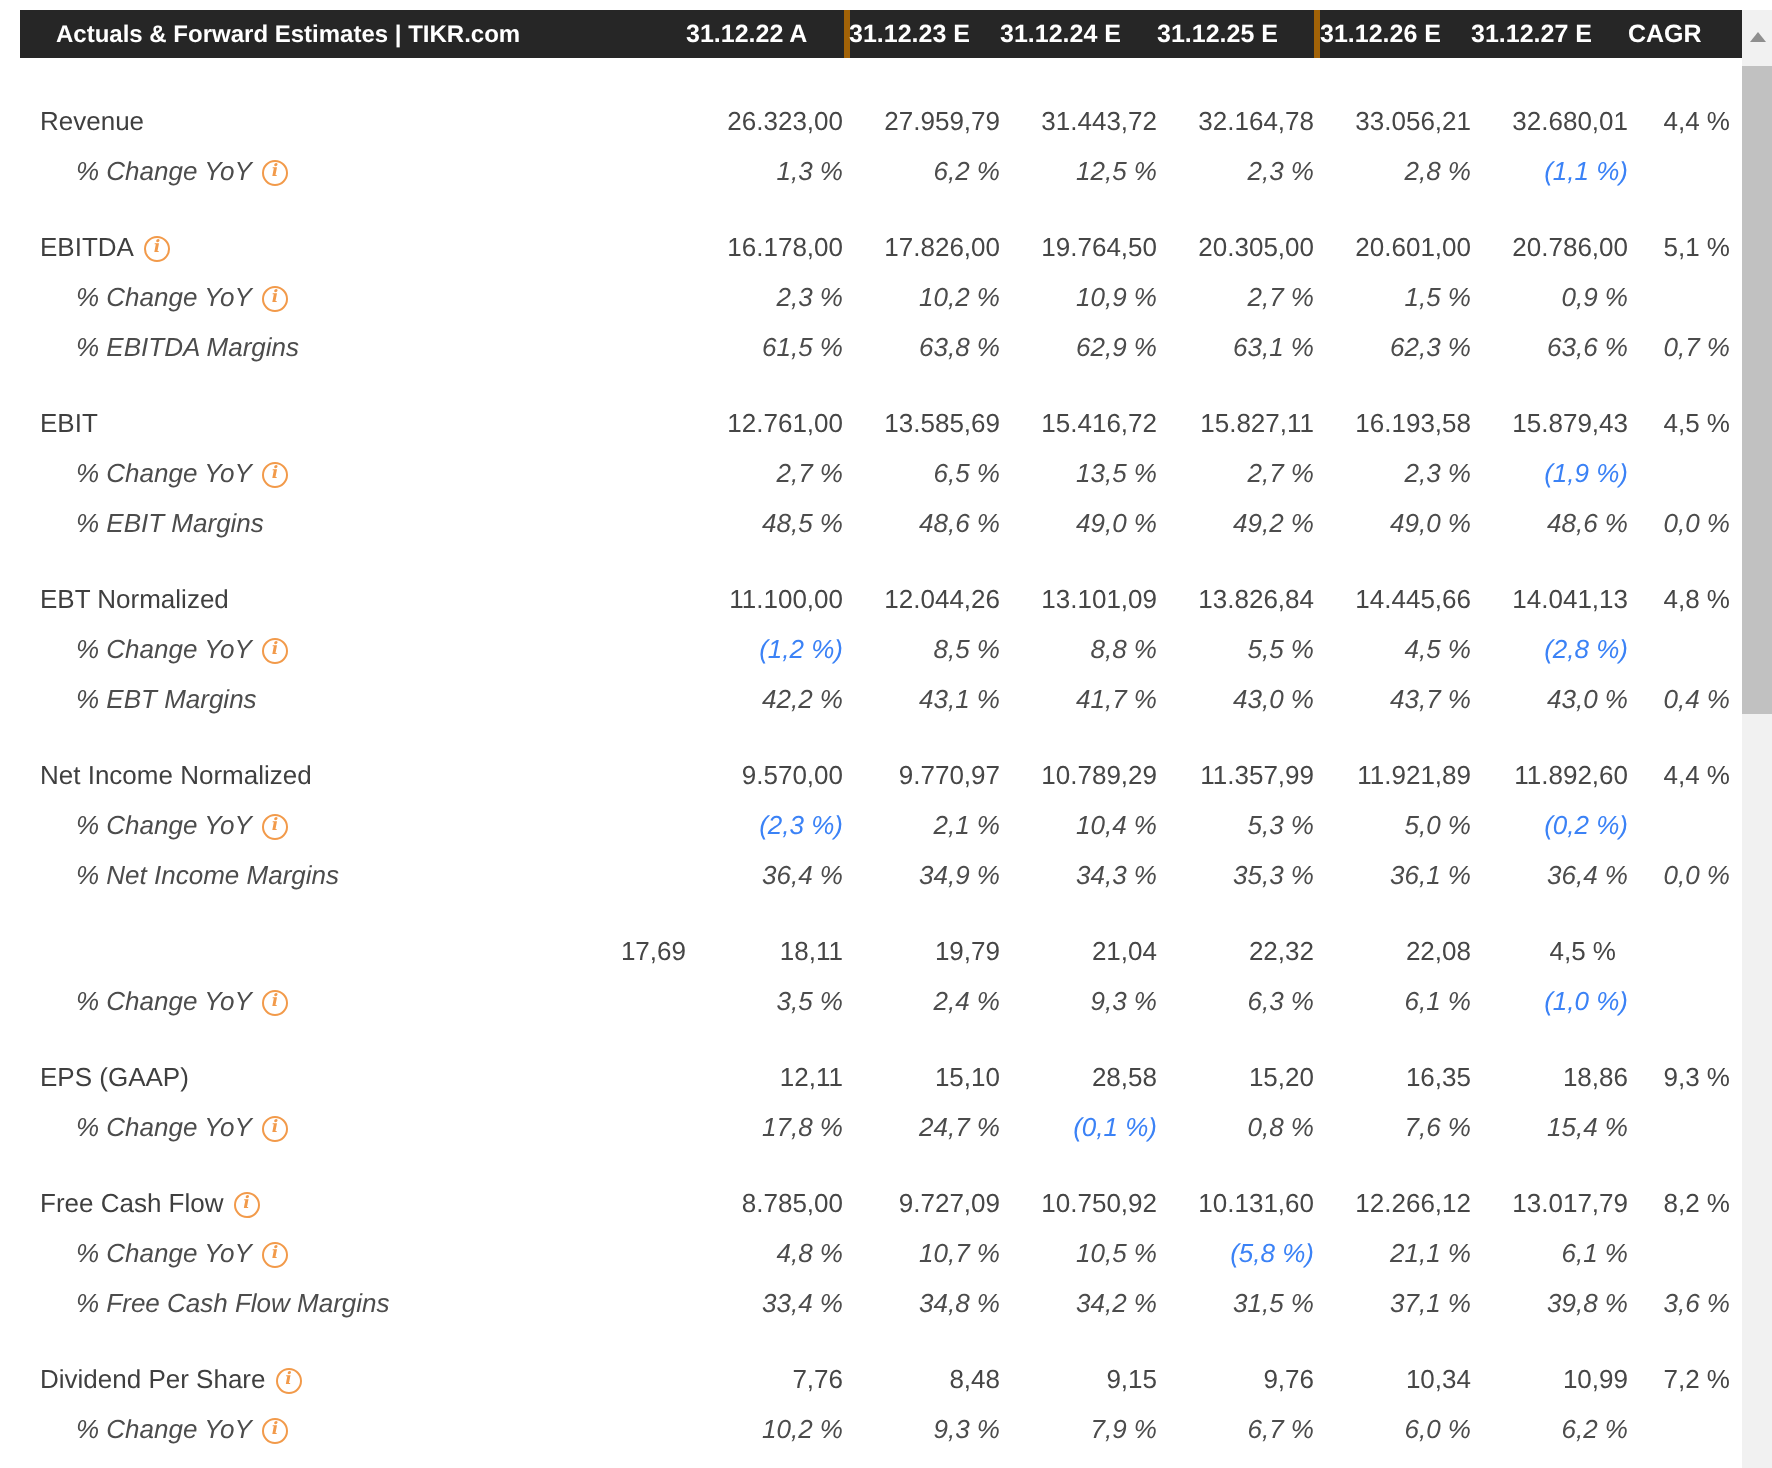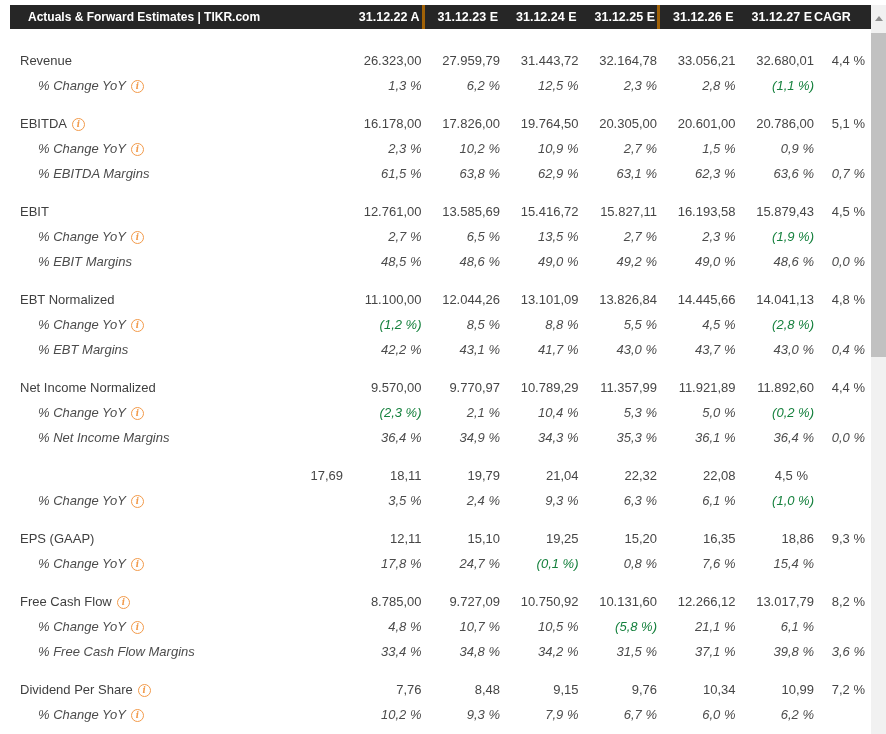--- a/index.html
+++ b/index.html
@@ -10,37 +10,37 @@
   }
   
   .topbar{
     position:absolute;top:5px;left:10px;width:861px;height:24px;
     background:#262626;color:#fff;
     display:grid;grid-template-columns:333px repeat(6,78.5px) 1fr;
     align-items:center;font-size:12.5px;font-weight:bold;
     box-sizing:border-box;
   }
   .topbar .title{text-align:left;padding-left:18px;font-size:12px;white-space:nowrap}
-  .topbar .th{text-align:right;height:24px;line-height:24px;white-space:nowrap;box-sizing:border-box;padding-right:2px}
+  .topbar .th{text-align:left;height:24px;line-height:24px;white-space:nowrap;box-sizing:border-box;padding-right:2px}
   .topbar .th.sep{border-left:3px solid #a16207}
   .topbar .th.cagr-h{padding-right:32px}
   
   .tbl{position:absolute;top:29px;left:0;width:871px;padding-top:19px}
   .section{margin-bottom:13px}
   .row{
     display:grid;grid-template-columns:343px repeat(6,78.5px) 1fr;
     height:25px;align-items:center;font-size:13px;
   }
   .cell{text-align:right;white-space:nowrap}
   .label-cell{text-align:left;padding-left:20px;display:flex;align-items:flex-end;gap:5px;overflow:hidden}
   .row.sub{font-style:italic;color:#4c4c4c}
   .row.sub .label-cell{padding-left:38px}
   .row.main .label-cell{color:#3f3f3f}
   .cagr{padding-right:6px}
-  .neg{color:#15803d}
+  .neg{color:#3b82f6}
   .info-icon{
     width:11px;height:11px;border:1px solid #f29a4a;border-radius:50%;
     color:#f29a4a;font-size:8.5px;line-height:11px;text-align:center;
     font-style:italic;font-weight:bold;display:inline-block;flex:0 0 auto;
     cursor:pointer;font-family:"DejaVu Serif",serif;margin-top:1px;
   }
   
   .scrollbar{position:absolute;top:5px;right:0;width:15px;height:729px;background:#f1f1f1}
   .scroll-up{position:absolute;top:0;left:0;width:15px;height:26px;display:flex;align-items:center;justify-content:center;cursor:pointer}
   .arrow-up{width:0;height:0;border-left:4px solid transparent;border-right:4px solid transparent;border-bottom:5px solid #8f8f8f}
@@ -270,21 +270,21 @@
         <div class="cell value cagr"></div>
       </div>
     </div>
     <div class="section">
       <div class="row main">
         <div class="cell label-cell">
           <span>EPS (GAAP)</span>
         </div>
         <div class="cell value">12,11</div>
         <div class="cell value">15,10</div>
-        <div class="cell value">19,25</div>
+        <div class="cell value">28,58</div>
         <div class="cell value">15,20</div>
         <div class="cell value">16,35</div>
         <div class="cell value">18,86</div>
         <div class="cell value cagr">9,3 %</div>
       </div>
       <div class="row sub">
         <div class="cell label-cell">
           <span>% Change YoY</span>
           <span class="info-icon">i</span>
         </div>

